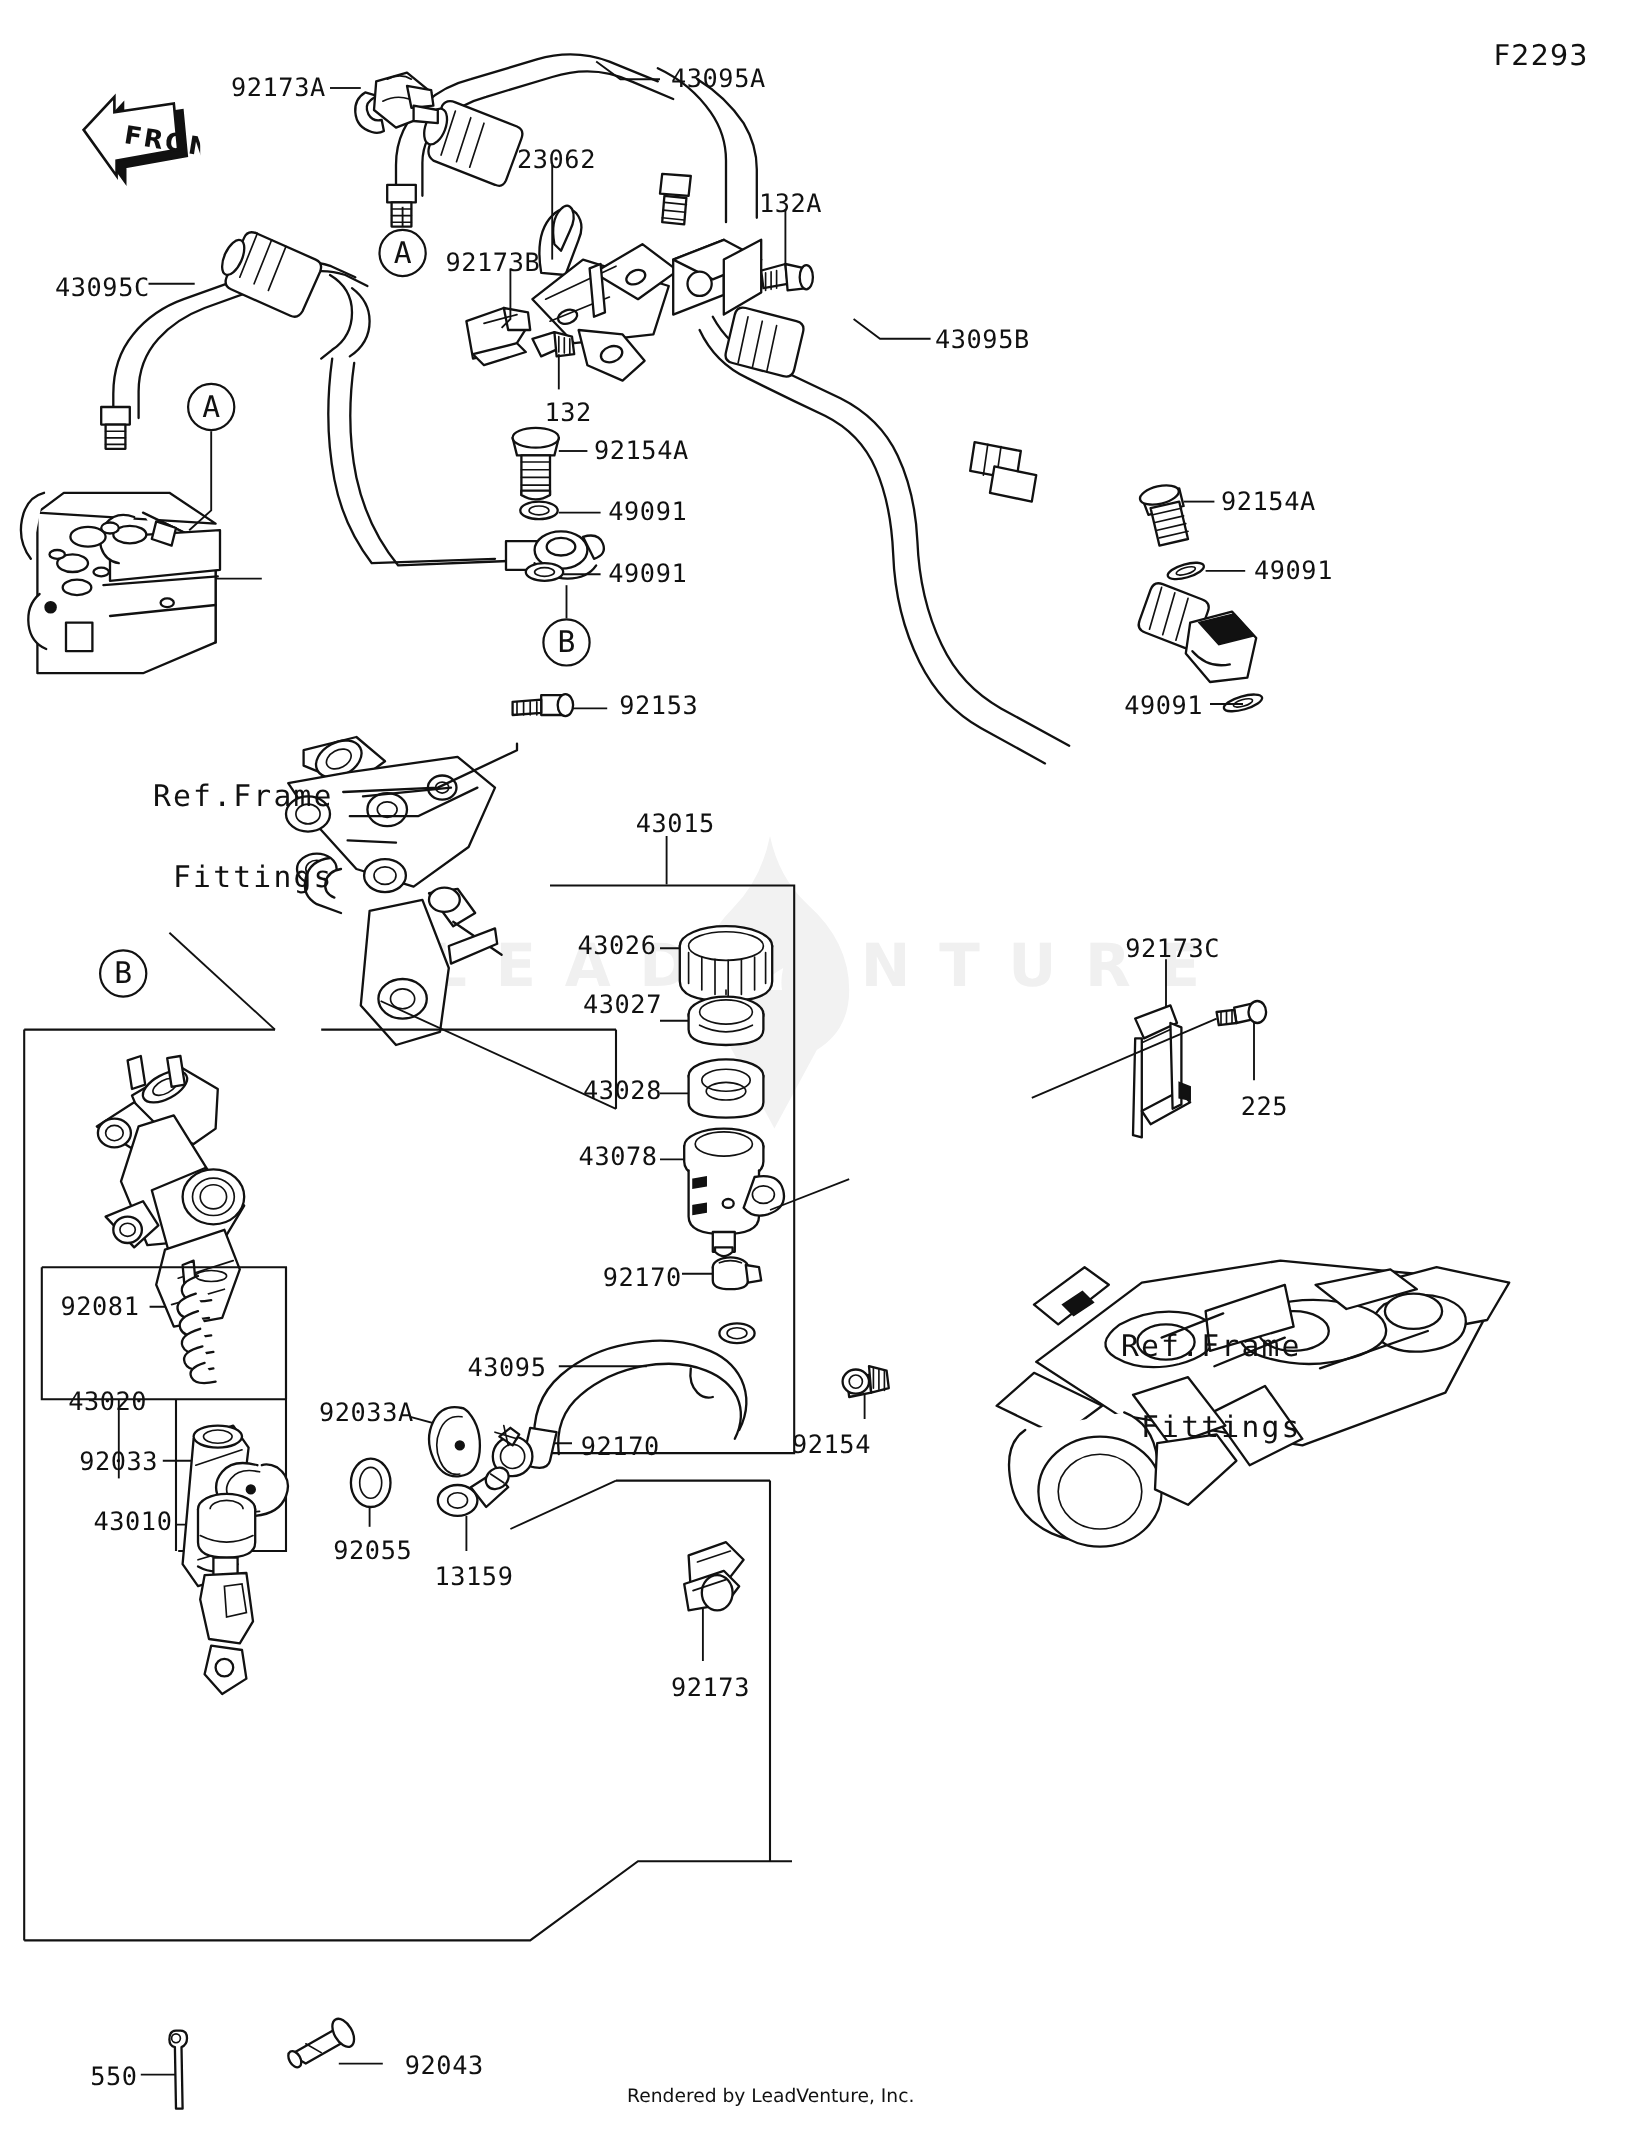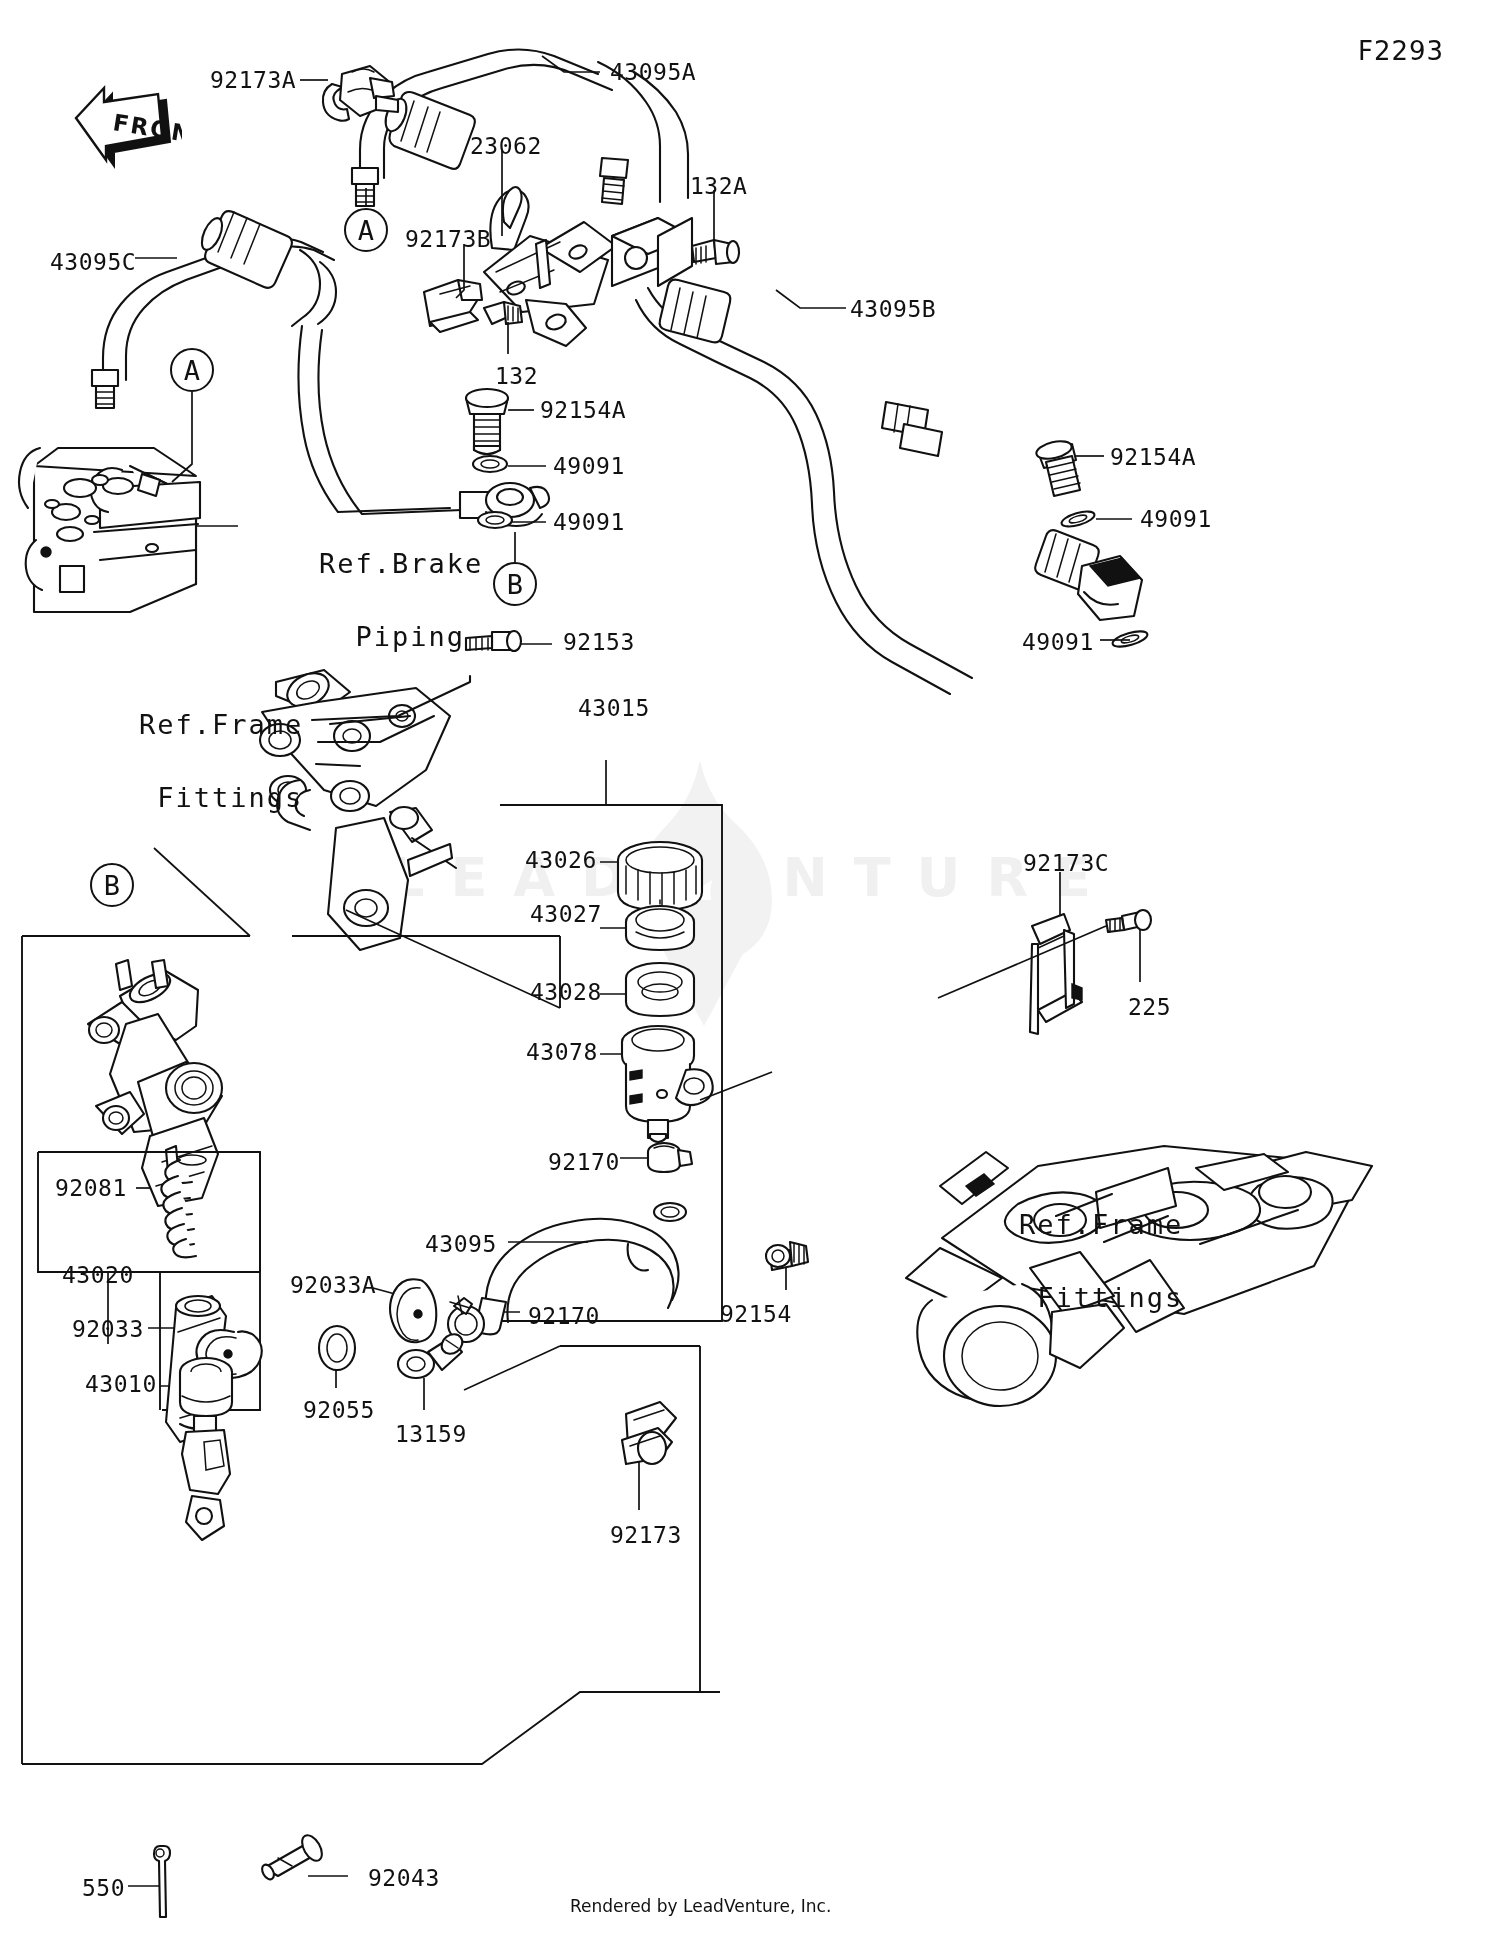--- a/index.html
+++ b/index.html
@@ -609,24 +609,20 @@
         <text x="50" y="58" font-family="DejaVu Sans, sans-serif" font-size="23" font-weight="bold" fill="#111" transform="rotate(9 50 58)" letter-spacing="2">FRONT</text>
       </g>
     </svg>
   </div>
 
   <div class="callout" style="left:344px; top:208px;">A</div>
   <div class="callout" style="left:170px; top:348px;">A</div>
   <div class="callout" style="left:493px; top:562px;">B</div>
   <div class="callout" style="left:90px;  top:863px;">B</div>
 
-  <div class="ref" style="left:246px; top:510px;">
-    <span>Ref.Brake</span><br>
-    <span>  Piping</span>
-  </div>
   <div class="ref" style="left:66px; top:671px;">
     <span>Ref.Frame</span><br>
     <span> Fittings</span>
   </div>
   <div class="ref" style="left:946px; top:1171px;">
     <span>Ref.Frame</span><br>
     <span> Fittings</span>
   </div>
 
   <div class="sheetno" style="left:1358px; top:36px;">F2293</div>
@@ -640,21 +636,21 @@
       <div class="lbl" style="left: 50px; top: 248px;">43095C</div>
       <div class="lbl" style="left: 850px; top: 295px;">43095B</div>
       <div class="lbl" style="left: 495px; top: 362px;">132</div>
       <div class="lbl" style="left: 540px; top: 396px;">92154A</div>
       <div class="lbl" style="left: 553px; top: 452px;">49091</div>
       <div class="lbl" style="left: 1110px; top: 443px;">92154A</div>
       <div class="lbl" style="left: 1140px; top: 505px;">49091</div>
       <div class="lbl" style="left: 553px; top: 508px;">49091</div>
       <div class="lbl" style="left: 1022px; top: 628px;">49091</div>
       <div class="lbl" style="left: 563px; top: 628px;">92153</div>
-      <div class="lbl" style="left: 578px; top: 694px;">43015</div>
+      <div class="lbl" style="left: 578px; top: 735px;">43015</div>
       <div class="lbl" style="left: 525px; top: 846px;">43026</div>
       <div class="lbl" style="left: 1023px; top: 849px;">92173C</div>
       <div class="lbl" style="left: 530px; top: 900px;">43027</div>
       <div class="lbl" style="left: 530px; top: 978px;">43028</div>
       <div class="lbl" style="left: 1128px; top: 993px;">225</div>
       <div class="lbl" style="left: 526px; top: 1038px;">43078</div>
       <div class="lbl" style="left: 548px; top: 1148px;">92170</div>
       <div class="lbl" style="left: 55px; top: 1174px;">92081</div>
       <div class="lbl" style="left: 425px; top: 1230px;">43095</div>
       <div class="lbl" style="left: 62px; top: 1261px;">43020</div>

